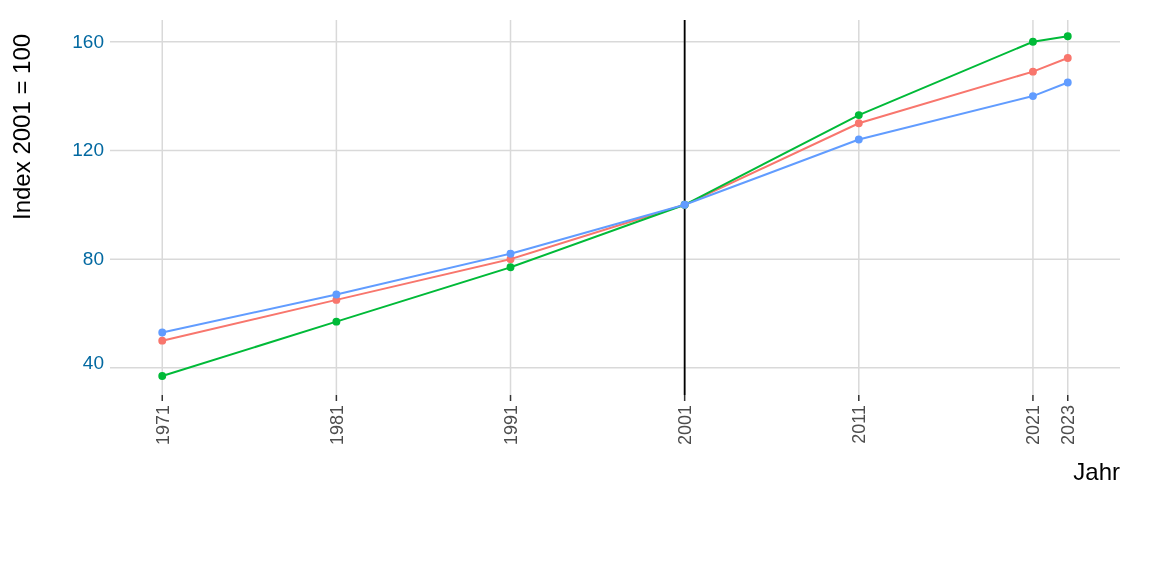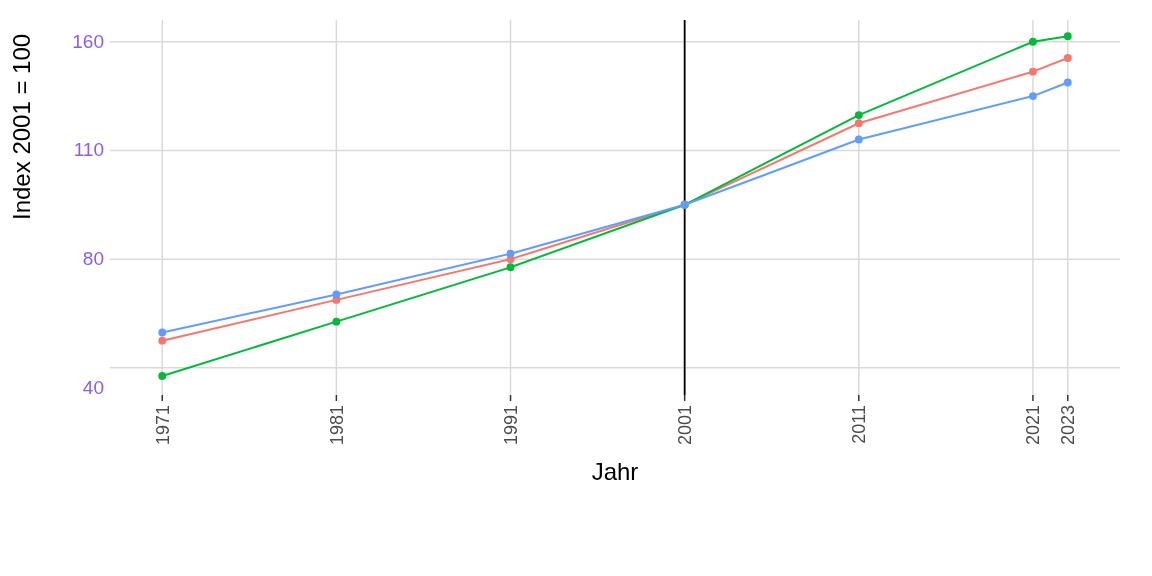--- a/index.html
+++ b/index.html
@@ -55,21 +55,21 @@
   }
   .vline {
     stroke: #000;
     stroke-width: 1.8;
   }
   .xlabel {
     position: absolute;
     left: 110px;
     top: 458px;
     width: 1010px;
-    text-align: center;
+    text-align: right;
     font-size: 24px;
   }
   .legend {
     position: absolute;
     left: 110px;
     top: 520px;
     width: 1010px;
     text-align: center;
     font-size: 20px;
   }
@@ -106,34 +106,34 @@
     left: 0;
     top: 20px;
     width: 104px;
     height: 375px;
   }
   .yticks div {
     position: absolute;
     right: 0;
     transform: translateY(-50%);
     font-size: 19px;
-    color: #8b5cf6;
+    color: #0369a1;
   }
 </style>
 </head>
 <body>
 
 <div class="chart-wrap">
 
   <div class="ylabel">Index 2001 = 100</div>
 
   <div class="yticks" id="yticks">
-      <div style="top: 368px;">40</div>
+      <div style="top: 343px;">40</div>
       <div style="top: 239.13px; text-align: right;">80</div>
-      <div style="top: 130.435px;">110</div>
+      <div style="top: 130.435px;">120</div>
       <div style="top: 21.7391px;">160</div>
     </div>
 
   <svg class="plot" id="plot" viewBox="0 0 1010 375" preserveAspectRatio="none" style="overflow: visible;">
     <g class="grid" id="grid">
         <line x1="0" x2="1010" y1="347.82608695652175" y2="347.82608695652175"></line>
         <line x1="0" x2="1010" y1="239.1304347826087" y2="239.1304347826087"></line>
         <line x1="0" x2="1010" y1="130.43478260869566" y2="130.43478260869566"></line>
         <line x1="0" x2="1010" y1="21.739130434782624" y2="21.739130434782624"></line>
         <line y1="0" y2="375" x1="52.241379310344826" x2="52.241379310344826"></line>

